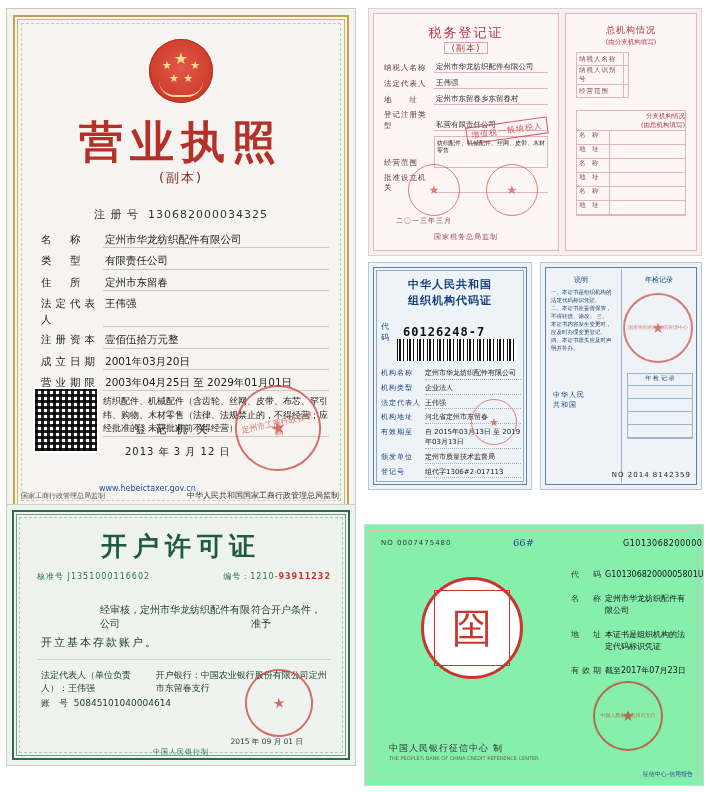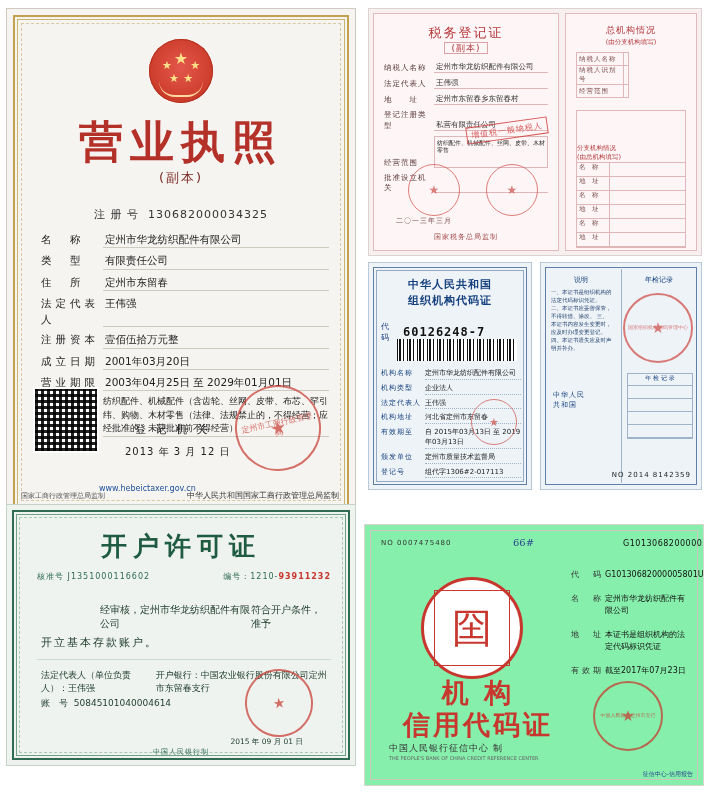--- a/index.html
+++ b/index.html
@@ -70,21 +70,21 @@
   #tax .s2a{left:34px;bottom:34px;}
   #tax .s2b{left:112px;bottom:34px;}
   #tax .datestr{position:absolute;left:22px;bottom:24px;font-size:7px;color:#7b4a4b;letter-spacing:1px;}
   #tax .maker{position:absolute;left:0;right:0;bottom:8px;text-align:center;font-size:7px;color:#a2494b;letter-spacing:1px;}
   #tax .rTitle{position:absolute;left:0;right:0;top:10px;text-align:center;font-size:9px;color:#b4383c;letter-spacing:1px;}
   #tax .rSub{position:absolute;left:0;right:0;top:24px;text-align:center;font-size:6.5px;color:#b4383c;}
   #tax table.rt{position:absolute;left:10px;right:10px;top:38px;border-collapse:collapse;width:auto;}
   #tax table.rt td{border:1px solid #e0b6b8;font-size:6.5px;color:#7a4a4b;height:12px;padding:0 2px;}
   #tax table.rt td.k{width:42px;letter-spacing:1px;}
   #tax .rBlock{position:absolute;left:10px;right:10px;top:96px;border:1px solid #e0b6b8;}
-  #tax .rBlock .hd{font-size:6.5px;color:#b4383c;text-align:left;border-bottom:1px solid #e0b6b8;height:18px;line-height:9px;padding-top:1px;margin-top:32px;}
+  #tax .rBlock .hd{font-size:6.5px;color:#b4383c;text-align:right;border-bottom:1px solid #e0b6b8;height:18px;line-height:9px;padding-top:1px;}
   #tax .rBlock .ln{display:flex;border-bottom:1px solid #e0b6b8;height:13px;}
   #tax .rBlock .ln .k{flex:0 0 30px;font-size:6.5px;color:#7a4a4b;border-right:1px solid #e0b6b8;padding-left:2px;}
 
   
   #org{left:368px;top:262px;width:164px;height:228px;background:#eef3f8;border:1px solid #b9c8d6;}
   #org .fr{position:absolute;inset:4px;border:1px solid #5f7fa6;}
   #org .fr2{position:absolute;inset:7px;border:1px solid #93aac4;}
   #org h2{position:absolute;left:0;right:0;top:14px;margin:0;text-align:center;color:#14407d;font-size:11px;line-height:1.45;letter-spacing:1px;font-family:"DejaVu Serif",serif;}
   #org .codeline{position:absolute;left:12px;right:10px;top:58px;display:flex;align-items:center;}
   #org .codeline .k{font-size:8px;color:#14407d;letter-spacing:2px;flex:0 0 22px;}
@@ -435,24 +435,20 @@
       <span>0007475480</span>
     </div>
     <div class="hand">66#</div>
     <div class="code">G10130682000005801U</div>
 
     <div class="bigseal">
       <div class="inner">
         <span class="glyph">囶</span>
       </div>
     </div>
-    <h2>
-      <span>机 构</span><br>
-      <span>信用代码证</span>
-    </h2>
 
     <div class="rrows">
       <div class="rrow">
         <span class="k">代　码</span>
         <span class="v">G10130682000005801U</span>
       </div>
       <div class="rrow">
         <span class="k">名　称</span>
         <span class="v">定州市华龙纺织配件有限公司</span>
       </div>

